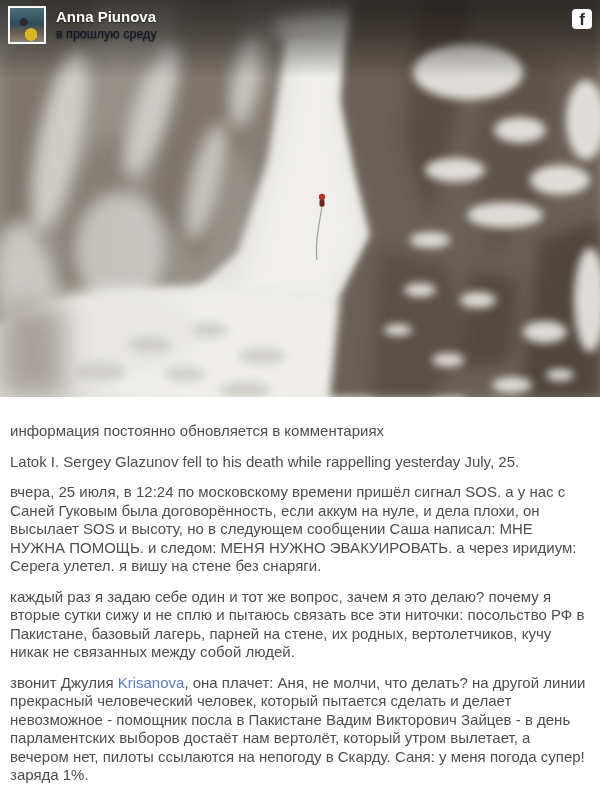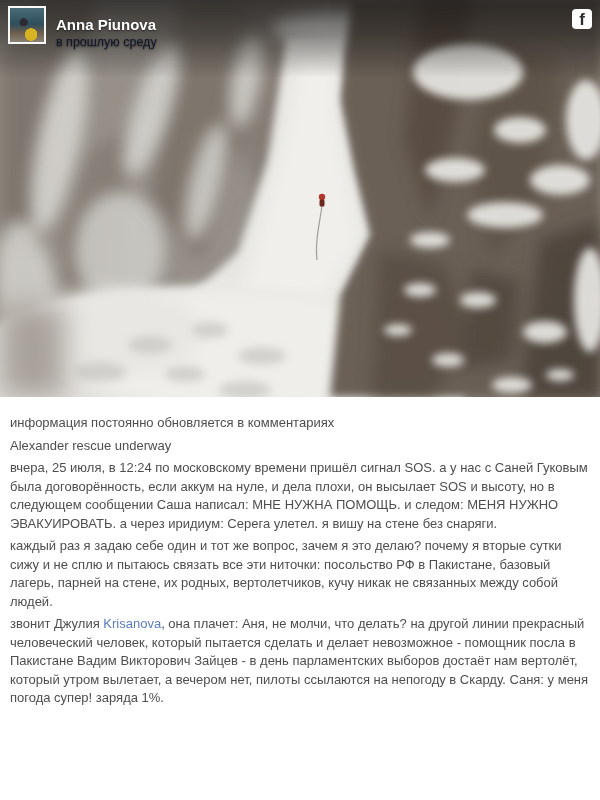--- a/index.html
+++ b/index.html
@@ -17,38 +17,38 @@
   
   .header{position:absolute;top:0;left:0;width:100%;height:60px;}
   .avatar{
     position:absolute;left:8px;top:6px;width:38px;height:38px;
     border:2px solid rgba(255,255,255,.95);box-sizing:border-box;
     background:
       radial-gradient(circle at 62% 78%, #d8b422 0 18%, rgba(216,180,34,0) 19%),
       radial-gradient(circle at 40% 42%, #2e2a33 0 14%, rgba(46,42,51,0) 15%),
       linear-gradient(180deg,#4a6b78 0%, #2f4e5c 48%, #6b5d4c 72%, #8a8274 100%);
   }
-  .meta{position:absolute;left:56px;top:16px;}
+  .meta{position:absolute;left:56px;top:8px;}
   .author{
     font-size:15px;font-weight:bold;color:#ffffff;line-height:18px;
     text-shadow:0 1px 2px rgba(0,0,0,.6);cursor:pointer;
   }
   .timestamp{
     font-size:12.5px;color:#0f172a;line-height:16px;
     text-shadow:0 1px 2px rgba(0,0,0,.6);cursor:pointer;
   }
   .fb-badge{
     position:absolute;right:8px;top:9px;width:20px;height:20px;border-radius:4px;
     background:#ffffff;color:#2d2d2d;display:flex;align-items:flex-end;justify-content:center;
     font-weight:bold;font-size:17px;line-height:19px;cursor:pointer;overflow:hidden;
   }
   
   .post{padding:13px 10px 0 10px;}
   .post p{
-    margin:4px 0 4px 0;font-size:13px;line-height:18.5px;color:#4e4e4e;
+    margin:12px 0 4px 0;font-size:15px;line-height:18.5px;color:#4e4e4e;
   }
   .post p:nth-child(n+7){margin-bottom:0;}
   .post a{color:#5b7cc2;text-decoration:none;cursor:pointer;}
 </style>
 </head>
 <body>
 
 <div class="page">
 
   <div class="photo">
@@ -145,19 +145,19 @@
         <div class="timestamp">в прошлую среду</div>
       </div>
       <div class="fb-badge">
         <span>f</span>
       </div>
     </div>
   </div>
 
   <div class="post">
       <p>информация постоянно обновляется в комментариях</p>
-      <p>Alexander rescue underway</p>
+      <p>Latok I. Sergey Glazunov fell to his death while rappelling yesterday July, 25.</p>
       <p>вчера, 25 июля, в 12:24 по московскому времени пришёл сигнал SOS. а у нас с Саней Гуковым была договорённость, если аккум на нуле, и дела плохи, он высылает SOS и высоту, но в следующем сообщении Саша написал: МНЕ НУЖНА ПОМОЩЬ. и следом: МЕНЯ НУЖНО ЭВАКУИРОВАТЬ. а через иридиум: Серега улетел. я вишу на стене без снаряги.</p>
       <p>каждый раз я задаю себе один и тот же вопрос, зачем я это делаю? почему я вторые сутки сижу и не сплю и пытаюсь связать все эти ниточки: посольство РФ в Пакистане, базовый лагерь, парней на стене, их родных, вертолетчиков, кучу никак не связанных между собой людей.</p>
       <p>звонит Джулия <a href="#">Krisanova</a>, она плачет: Аня, не молчи, что делать? на другой линии прекрасный человеческий человек, который пытается сделать и делает невозможное - помощник посла в Пакистане Вадим Викторович Зайцев - в день парламентских выборов достаёт нам вертолёт, который утром вылетает, а вечером нет, пилоты ссылаются на непогоду в Скарду. Саня: у меня погода супер! заряда 1%.</p>
     </div>
 
 </div>
 
 </body></html>

